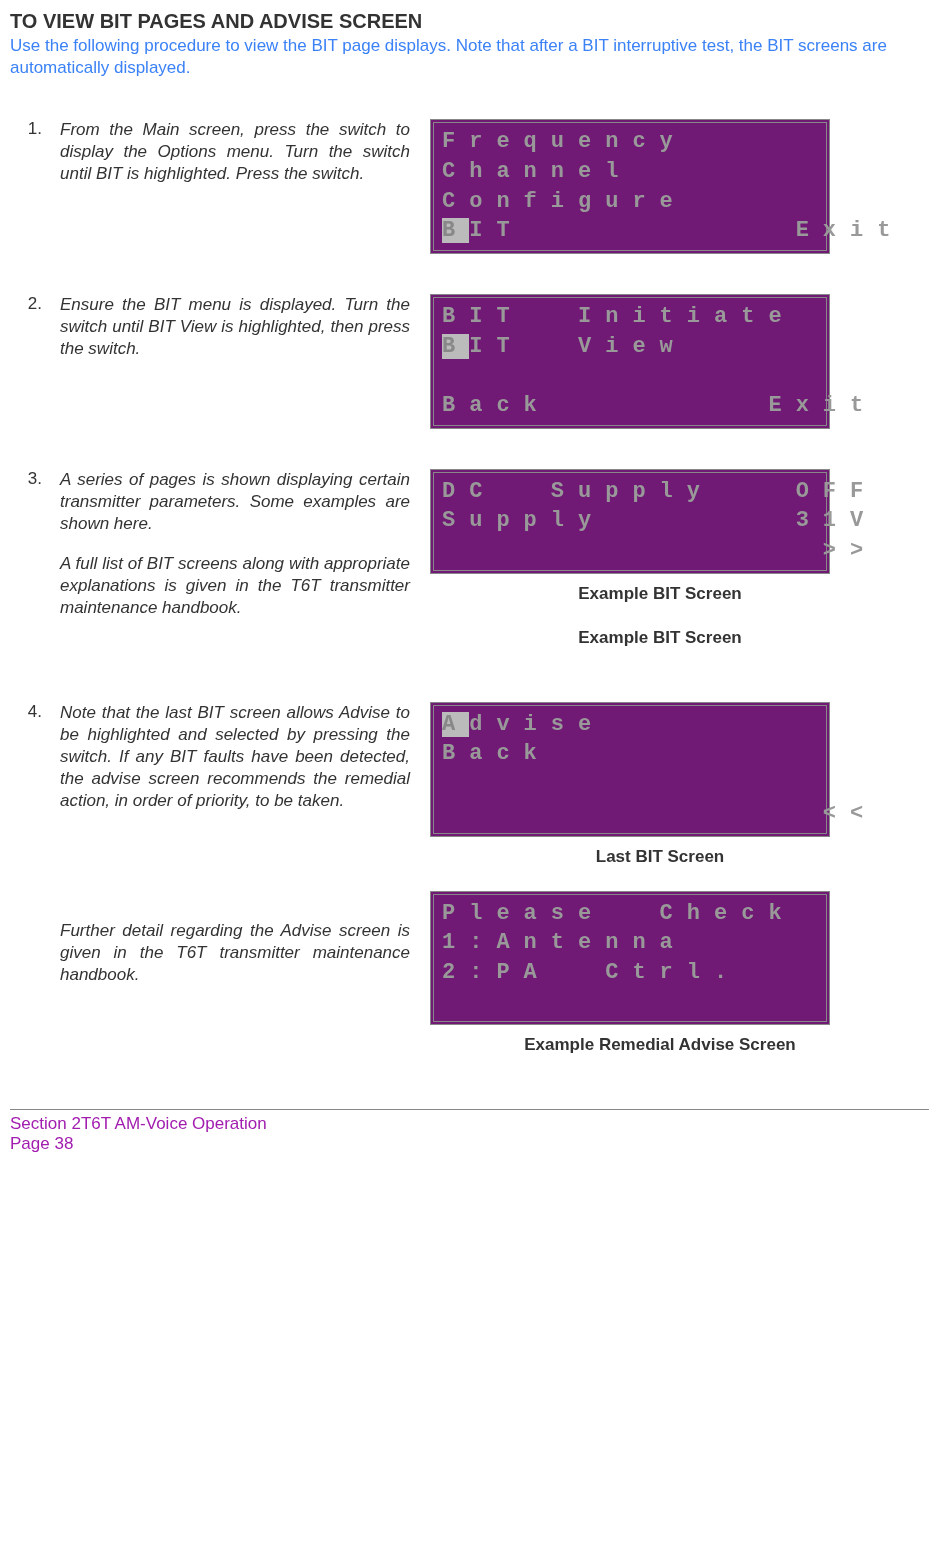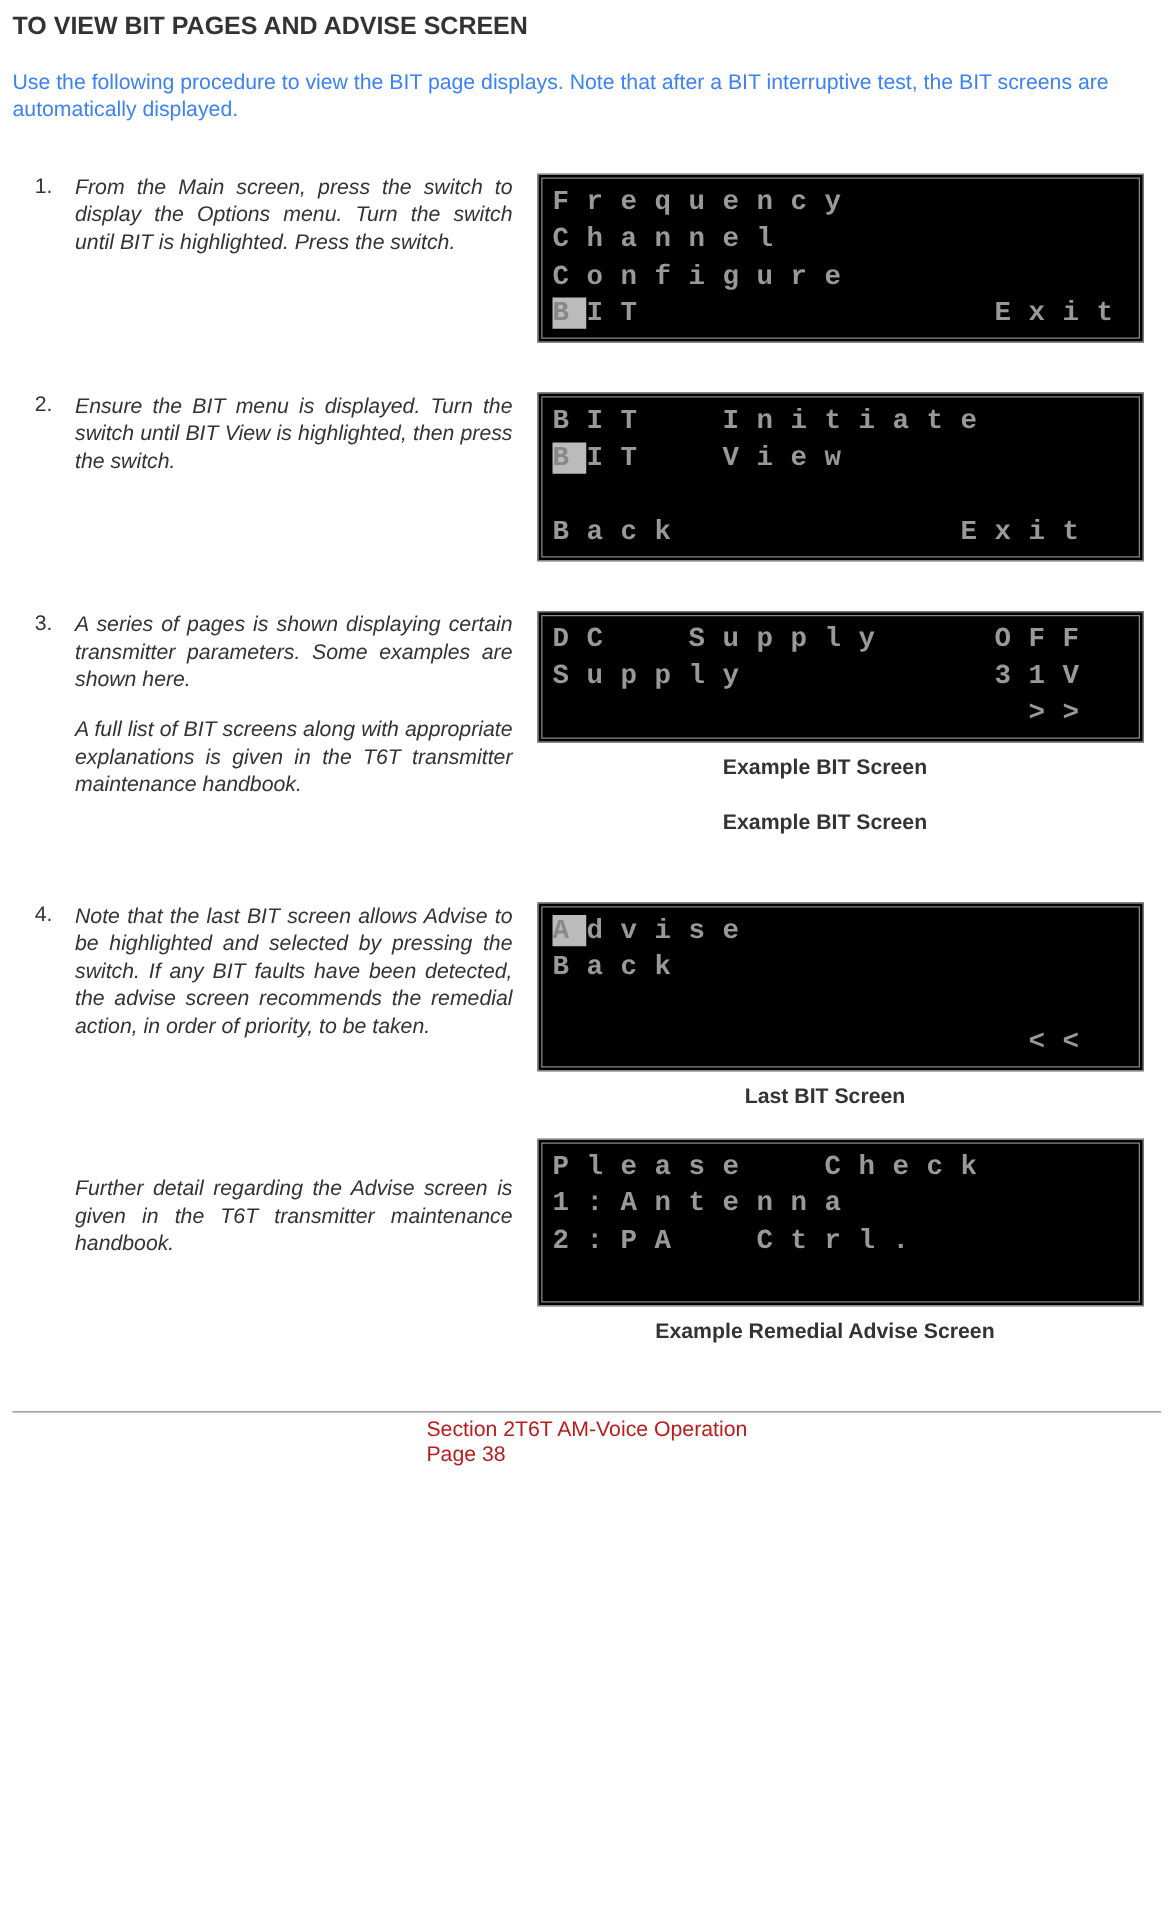--- a/index.html
+++ b/index.html
@@ -10,21 +10,21 @@
     color: #333;
     background: #fff;
     width: 939px;
   }
   .page {
     padding: 10px 10px 20px 10px;
   }
   h1.title {
     font-size: 20px;
     font-weight: bold;
-    margin: 0 0 22px 0;
+    margin: 0 0 2px 0;
     color: #333;
   }
   p.intro {
     font-size: 17px;
     line-height: 1.3;
     margin: 0 0 40px 0;
     color: #3b82f6;
   }
   ol.steps {
     list-style: none;
@@ -55,50 +55,50 @@
   }
   .step-text .paragraph {
     margin-bottom: 18px;
     font-style: italic;
   }
   .step-screens {
     flex: 1;
   }
   .lcd {
     border: 4px double #888;
-    background: #000000;
+    background: #701a75;
     padding: 4px 8px;
     font-family: "Courier New", monospace;
     font-size: 22px;
     font-weight: bold;
     color: #999;
     line-height: 1.35;
     letter-spacing: 14px;
     white-space: pre;
-    width: 485px;
+    width: 400px;
     margin-bottom: 10px;
   }
   .lcd .row { display:block; height:1.35em; }
   .hl { background:#bbb; color:#888; padding:0 0px; letter-spacing:14px; }
   .caption {
     text-align: center;
     font-size: 17px;
     font-weight: bold;
     color: #333;
     margin: 8px 0 24px 0;
     width: 460px;
   }
   .footer {
     border-top: 1px solid #888;
     margin-top: 30px;
     padding-top: 4px;
     display: flex;
-    justify-content: center;
+    justify-content: flex-start;
     font-size: 17px;
-    color: #b91c1c;
+    color: #a21caf;
   }
   .footer-left { }
   .footer-right { }
 </style>
 </head>
 <body>
 
 <div class="page">
 
   <h1 class="title">TO VIEW BIT PAGES AND ADVISE SCREEN</h1>

